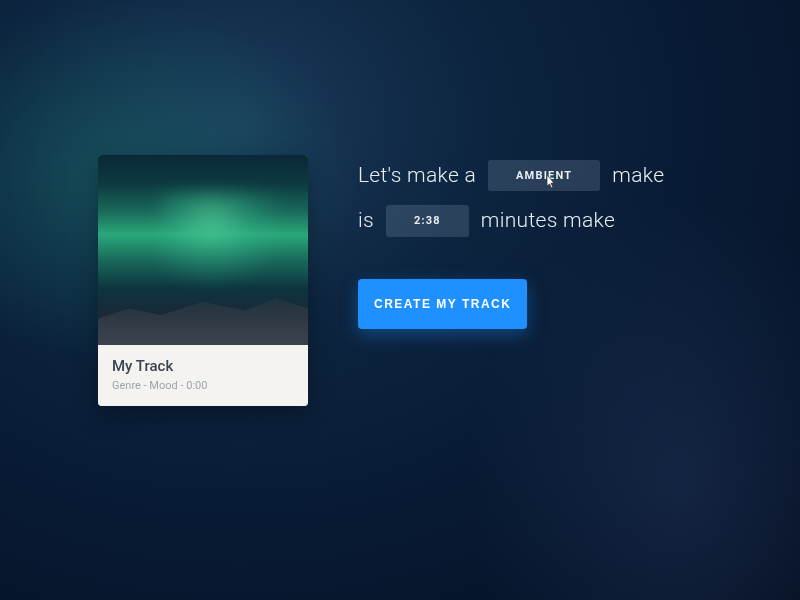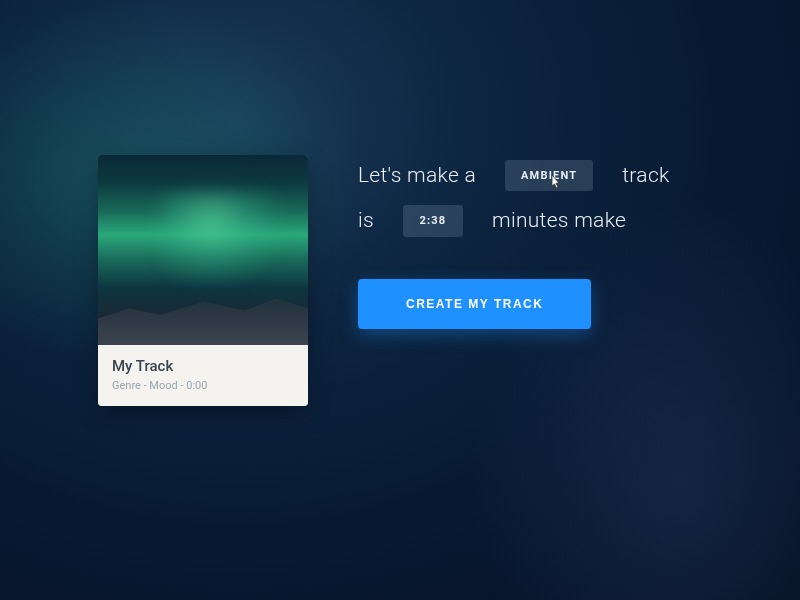--- a/index.html
+++ b/index.html
@@ -77,35 +77,35 @@
 .builder {
   padding-top: 5px;
   color: #e8eef5;
   font-size: 21px;
   font-weight: 300;
   line-height: 1.4;
 }
 .builder-row {
   display: flex;
   align-items: center;
-  gap: 29px;
+  gap: 12px;
   margin-bottom: 14px;
   flex-wrap: nowrap;
 }
 .builder-text {
   white-space: nowrap;
   letter-spacing: 0.3px;
 }
 .chip {
   display: inline-flex;
   align-items: center;
   justify-content: center;
   background: rgba(180,200,220,0.18);
   border-radius: 3px;
-  padding: 8px 16px;
+  padding: 8px 28px;
   font-size: 11px;
   font-weight: 700;
   letter-spacing: 1.2px;
   color: #e8eef5;
   cursor: pointer;
   position: relative;
   min-width: 60px;
   text-align: center;
 }
 .cursor-icon {
@@ -114,21 +114,21 @@
   top: 50%;
   transform: translate(-2px, -2px);
   pointer-events: none;
 }
 .create-btn {
   margin-top: 28px;
   background: #1e90ff;
   color: #fff;
   border: none;
   border-radius: 4px;
-  padding: 18px 48px;
+  padding: 18px 16px;
   font-size: 12px;
   font-weight: 700;
   letter-spacing: 1.5px;
   cursor: pointer;
   box-shadow: 0 6px 18px rgba(30,144,255,0.35);
 }
 </style>
 </head>
 <body>
 
@@ -145,21 +145,21 @@
     <div class="builder-row">
       <span class="builder-text">Let's make a</span>
       <span class="chip">
         <span>AMBIENT</span>
         <span class="cursor-icon">
           <svg width="16" height="18" viewBox="0 0 16 18">
               <path d="M5 1 L5 12 L7.5 10 L9.5 14 L11 13.2 L9 9.2 L12 9 Z" fill="#fff" stroke="#333" stroke-width="0.8"></path>
             </svg>
         </span>
       </span>
-      <span class="builder-text">track</span>
+      <span class="builder-text">make</span>
     </div>
     <div class="builder-row">
       <span class="builder-text">is</span>
       <span class="chip">
         <span>2:38</span>
       </span>
       <span class="builder-text">minutes make</span>
     </div>
     <button class="create-btn">CREATE MY TRACK</button>
   </div>

